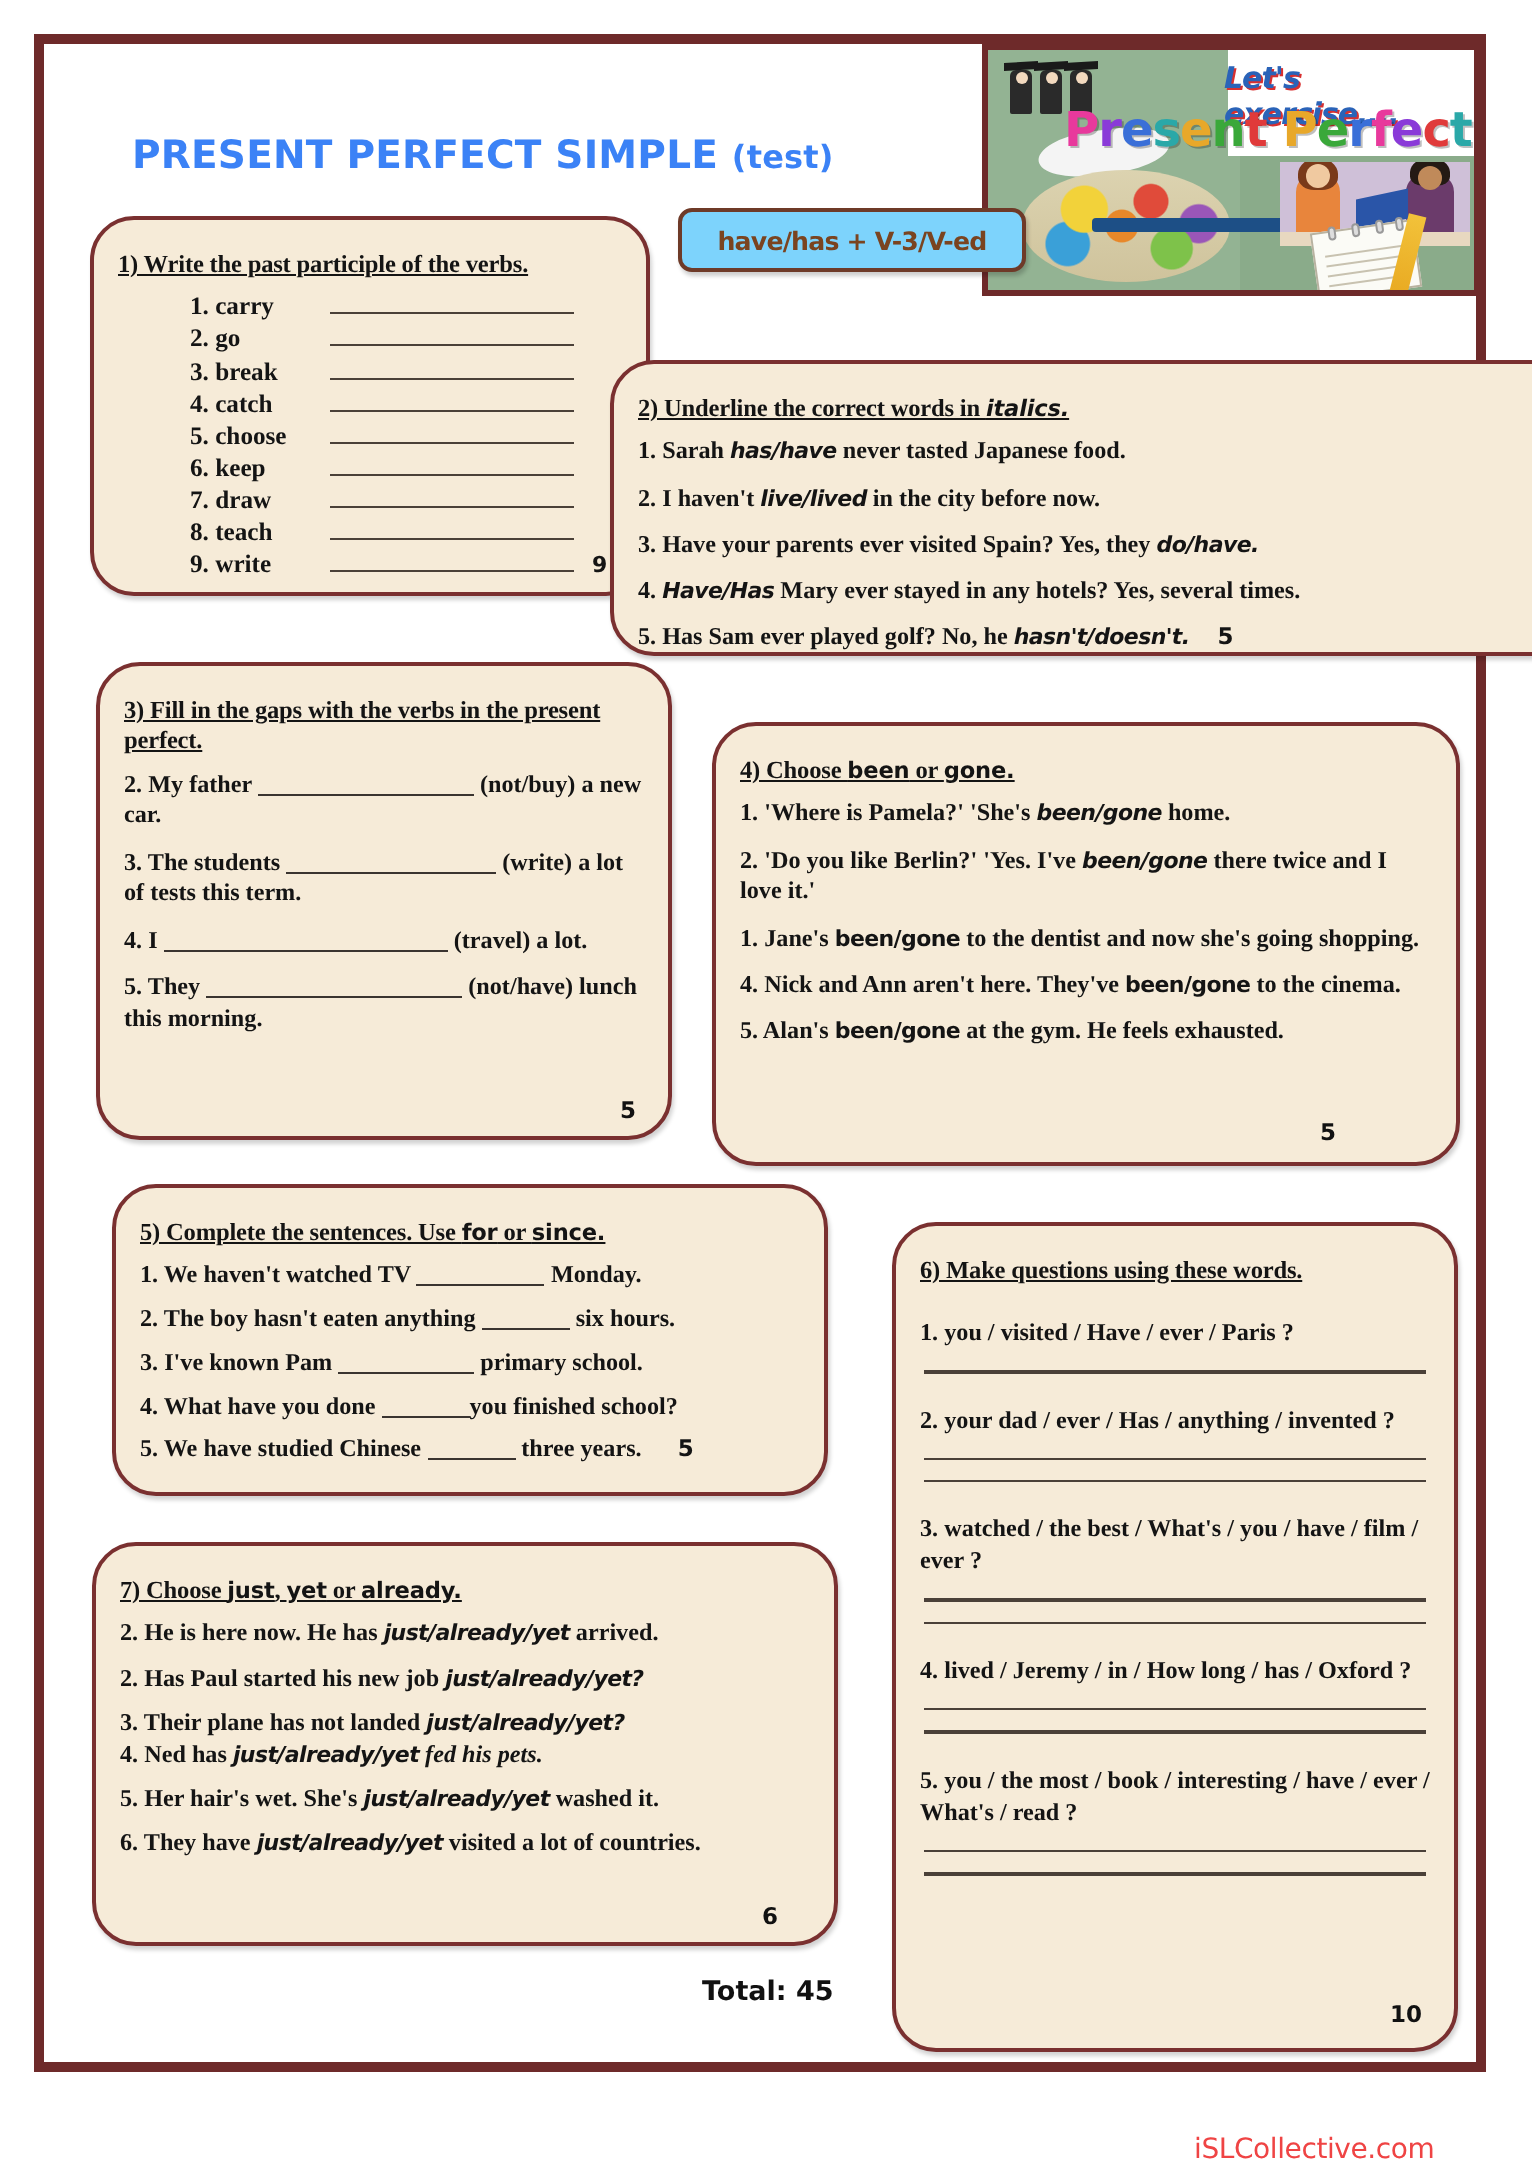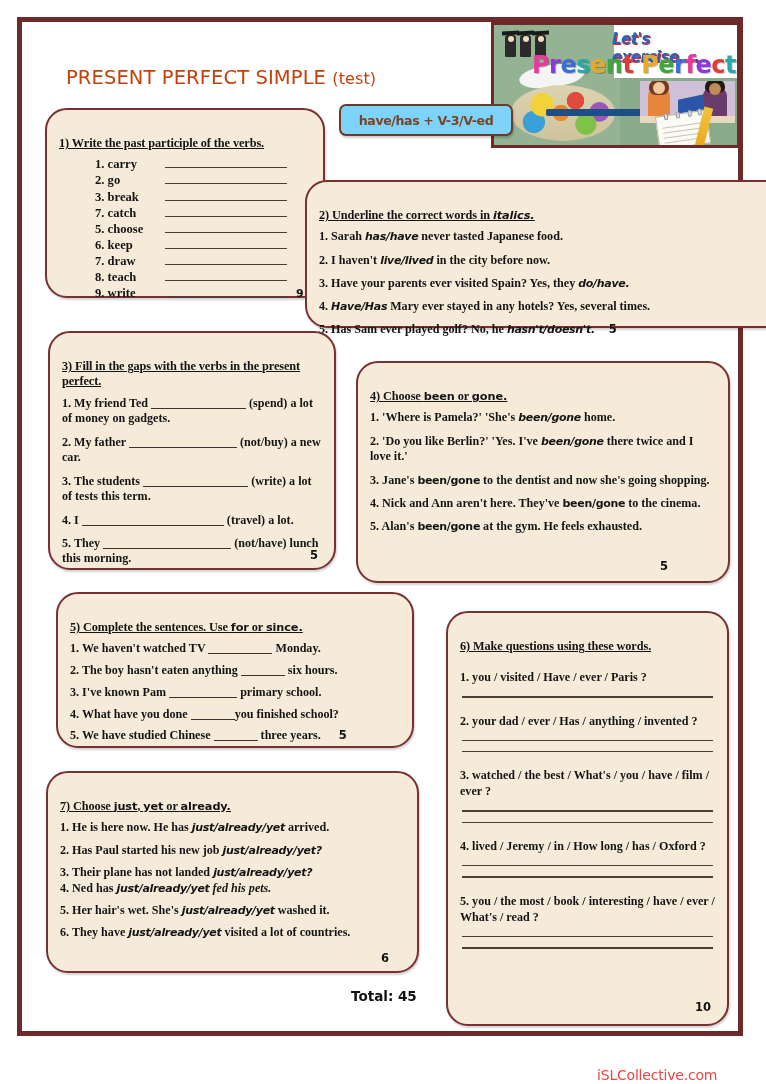--- a/index.html
+++ b/index.html
@@ -23,21 +23,21 @@
     border: 5px solid #6e2a2a;
     background: #ffffff;
   }
   
   .box {
     position: absolute;
     background: #f6ebd8;
     border: 2px solid #7a3030;
     border-radius: 22px;
     box-shadow: 1px 2px 2px rgba(0,0,0,0.18);
-    padding: 26px 12px 8px 12px;
+    padding: 15px 12px 8px 12px;
     color: #141414;
   }
   .box-title {
     font-weight: bold;
     text-decoration: underline;
     font-size: 12.3px;
     line-height: 1.25;
     margin: 0 0 6px 0;
     letter-spacing: -0.1px;
   }
@@ -84,23 +84,23 @@
     font-weight: bold;
     font-size: 11.5px;
     color: #111;
   }
 
   
   #page-title {
     position: absolute;
     left: 66px; top: 66px;
     font-family: "DejaVu Sans", sans-serif;
-    font-weight: normal;
+    font-weight: bold;
     font-size: 19.5px;
-    color: #c2410c;
+    color: #3b82f6;
     letter-spacing: 0.1px;
   }
   #page-title .small {
     font-size: 16px;
   }
 
   
   #header-art {
     position: absolute;
     left: 491px; top: 22px;
@@ -335,21 +335,21 @@
         </div>
       <div class="verb-row">
           <span class="n">2. go</span>
           <span class="ln"></span>
         </div>
       <div class="verb-row">
           <span class="n">3. break</span>
           <span class="ln"></span>
         </div>
       <div class="verb-row">
-          <span class="n">7. catch</span>
+          <span class="n">4. catch</span>
           <span class="ln"></span>
         </div>
       <div class="verb-row">
           <span class="n">5. choose</span>
           <span class="ln"></span>
         </div>
       <div class="verb-row">
           <span class="n">6. keep</span>
           <span class="ln"></span>
         </div>
@@ -375,35 +375,34 @@
     </div>
     <div class="item"><span>1. Sarah </span><span class="opt">has/have</span><span> never tasted Japanese food.</span></div>
     <div class="item"><span>2. I haven't </span><span class="opt">live/lived</span><span> in the city before now.</span></div>
     <div class="item"><span>3. Have your parents ever visited Spain? Yes, they </span><span class="opt">do/have.</span><span></span></div>
     <div class="item"><span>4. </span><span class="opt">Have/Has</span><span> Mary ever stayed in any hotels? Yes, several times.</span></div>
     <div class="item"><span>5. Has Sam ever played golf? No, he </span><span class="opt">hasn't/doesn't.</span><span></span><span class="score" style="margin-left:14px">5</span></div>
   </div>
 
   <div class="box" id="ex3">
     <div class="box-title">3) Fill in the gaps with the verbs in the present perfect.</div>
-    <div class="item"><span>1. My friend Ted </span><span class="gap" style="width:95px"></span><span> (spend) a lot of money on gadgets.</span></div>
     <div class="item"><span>2. My father </span><span class="gap" style="width:108px"></span><span> (not/buy) a new car.</span></div>
     <div class="item"><span>3. The students </span><span class="gap" style="width:105px"></span><span> (write) a lot of tests this term.</span></div>
     <div class="item"><span>4. I </span><span class="gap" style="width:142px"></span><span> (travel) a lot.</span></div>
     <div class="item"><span>5. They </span><span class="gap" style="width:128px"></span><span> (not/have) lunch this morning.</span></div>
     <div class="score-right">5</div>
   </div>
 
   <div class="box" id="ex4">
     <div class="box-title">
       <span>4) Choose </span><span class="kw">been</span><span> or </span><span class="kw">gone.</span>
     </div>
     <div class="item"><span>1. 'Where is Pamela?' 'She's </span><span class="opt">been/gone</span><span> home.</span></div>
     <div class="item"><span>2. 'Do you like Berlin?' 'Yes. I've </span><span class="opt">been/gone</span><span> there twice and I love it.'</span></div>
-    <div class="item"><span>3. Jane's </span><span class="optup">been/gone</span><span> to the dentist and now she's going shopping.</span></div>
+    <div class="item"><span>1. Jane's </span><span class="optup">been/gone</span><span> to the dentist and now she's going shopping.</span></div>
     <div class="item"><span>4. Nick and Ann aren't here. They've </span><span class="optup">been/gone</span><span> to the cinema.</span></div>
     <div class="item"><span>5. Alan's </span><span class="optup">been/gone</span><span> at the gym. He feels exhausted.</span></div>
     <div class="score-right" style="right:60px;bottom:8px">5</div>
   </div>
 
   <div class="box" id="ex5">
     <div class="box-title">
       <span>5) Complete the sentences. Use </span><span class="kw">for</span><span> or </span><span class="kw">since.</span>
     </div>
     <div class="item" style="margin-bottom:6px"><span>1. We haven't watched TV </span><span class="gap" style="width:64px"></span><span> Monday.</span></div>
@@ -429,21 +428,21 @@
     <div class="q6">5.  you  /  the most  /  book  /  interesting  /  have  /  ever  /  What's  /  read  ?</div>
     <div class="ansline"></div>
     <div class="ansline tight" style="margin-bottom:4px"></div>
     <div class="score-right" style="bottom:10px">10</div>
   </div>
 
   <div class="box" id="ex7">
     <div class="box-title">
       <span>7) Choose </span><span class="kw">just</span><span>, </span><span class="kw">yet</span><span> or </span><span class="kw">already.</span>
     </div>
-    <div class="item" style="margin-bottom:6.5px"><span>1. He is here now. He has </span><span class="opt">just/already/yet</span><span> arrived.</span></div>
+    <div class="item" style="margin-bottom:6.5px"><span>2. He is here now. He has </span><span class="opt">just/already/yet</span><span> arrived.</span></div>
     <div class="item" style="margin-bottom:6.5px"><span>2. Has Paul started his new job </span><span class="opt">just/already/yet?</span><span></span></div>
     <div class="item" style="margin-bottom:0"><span>3. Their plane has not landed </span><span class="opt">just/already/yet?</span><span></span></div>
     <div class="item" style="margin-bottom:6.5px"><span>4. Ned has </span><span class="opt">just/already/yet</span><span style="font-style:italic"> fed his pets.</span></div>
     <div class="item" style="margin-bottom:6.5px"><span>5. Her hair's wet. She's </span><span class="opt">just/already/yet</span><span> washed it.</span></div>
     <div class="item"><span>6. They have </span><span class="opt">just/already/yet</span><span> visited a lot of countries.</span></div>
     <div class="score-right" style="right:28px;bottom:6px">6</div>
   </div>
 
   <div id="total">Total: 45</div>
 

